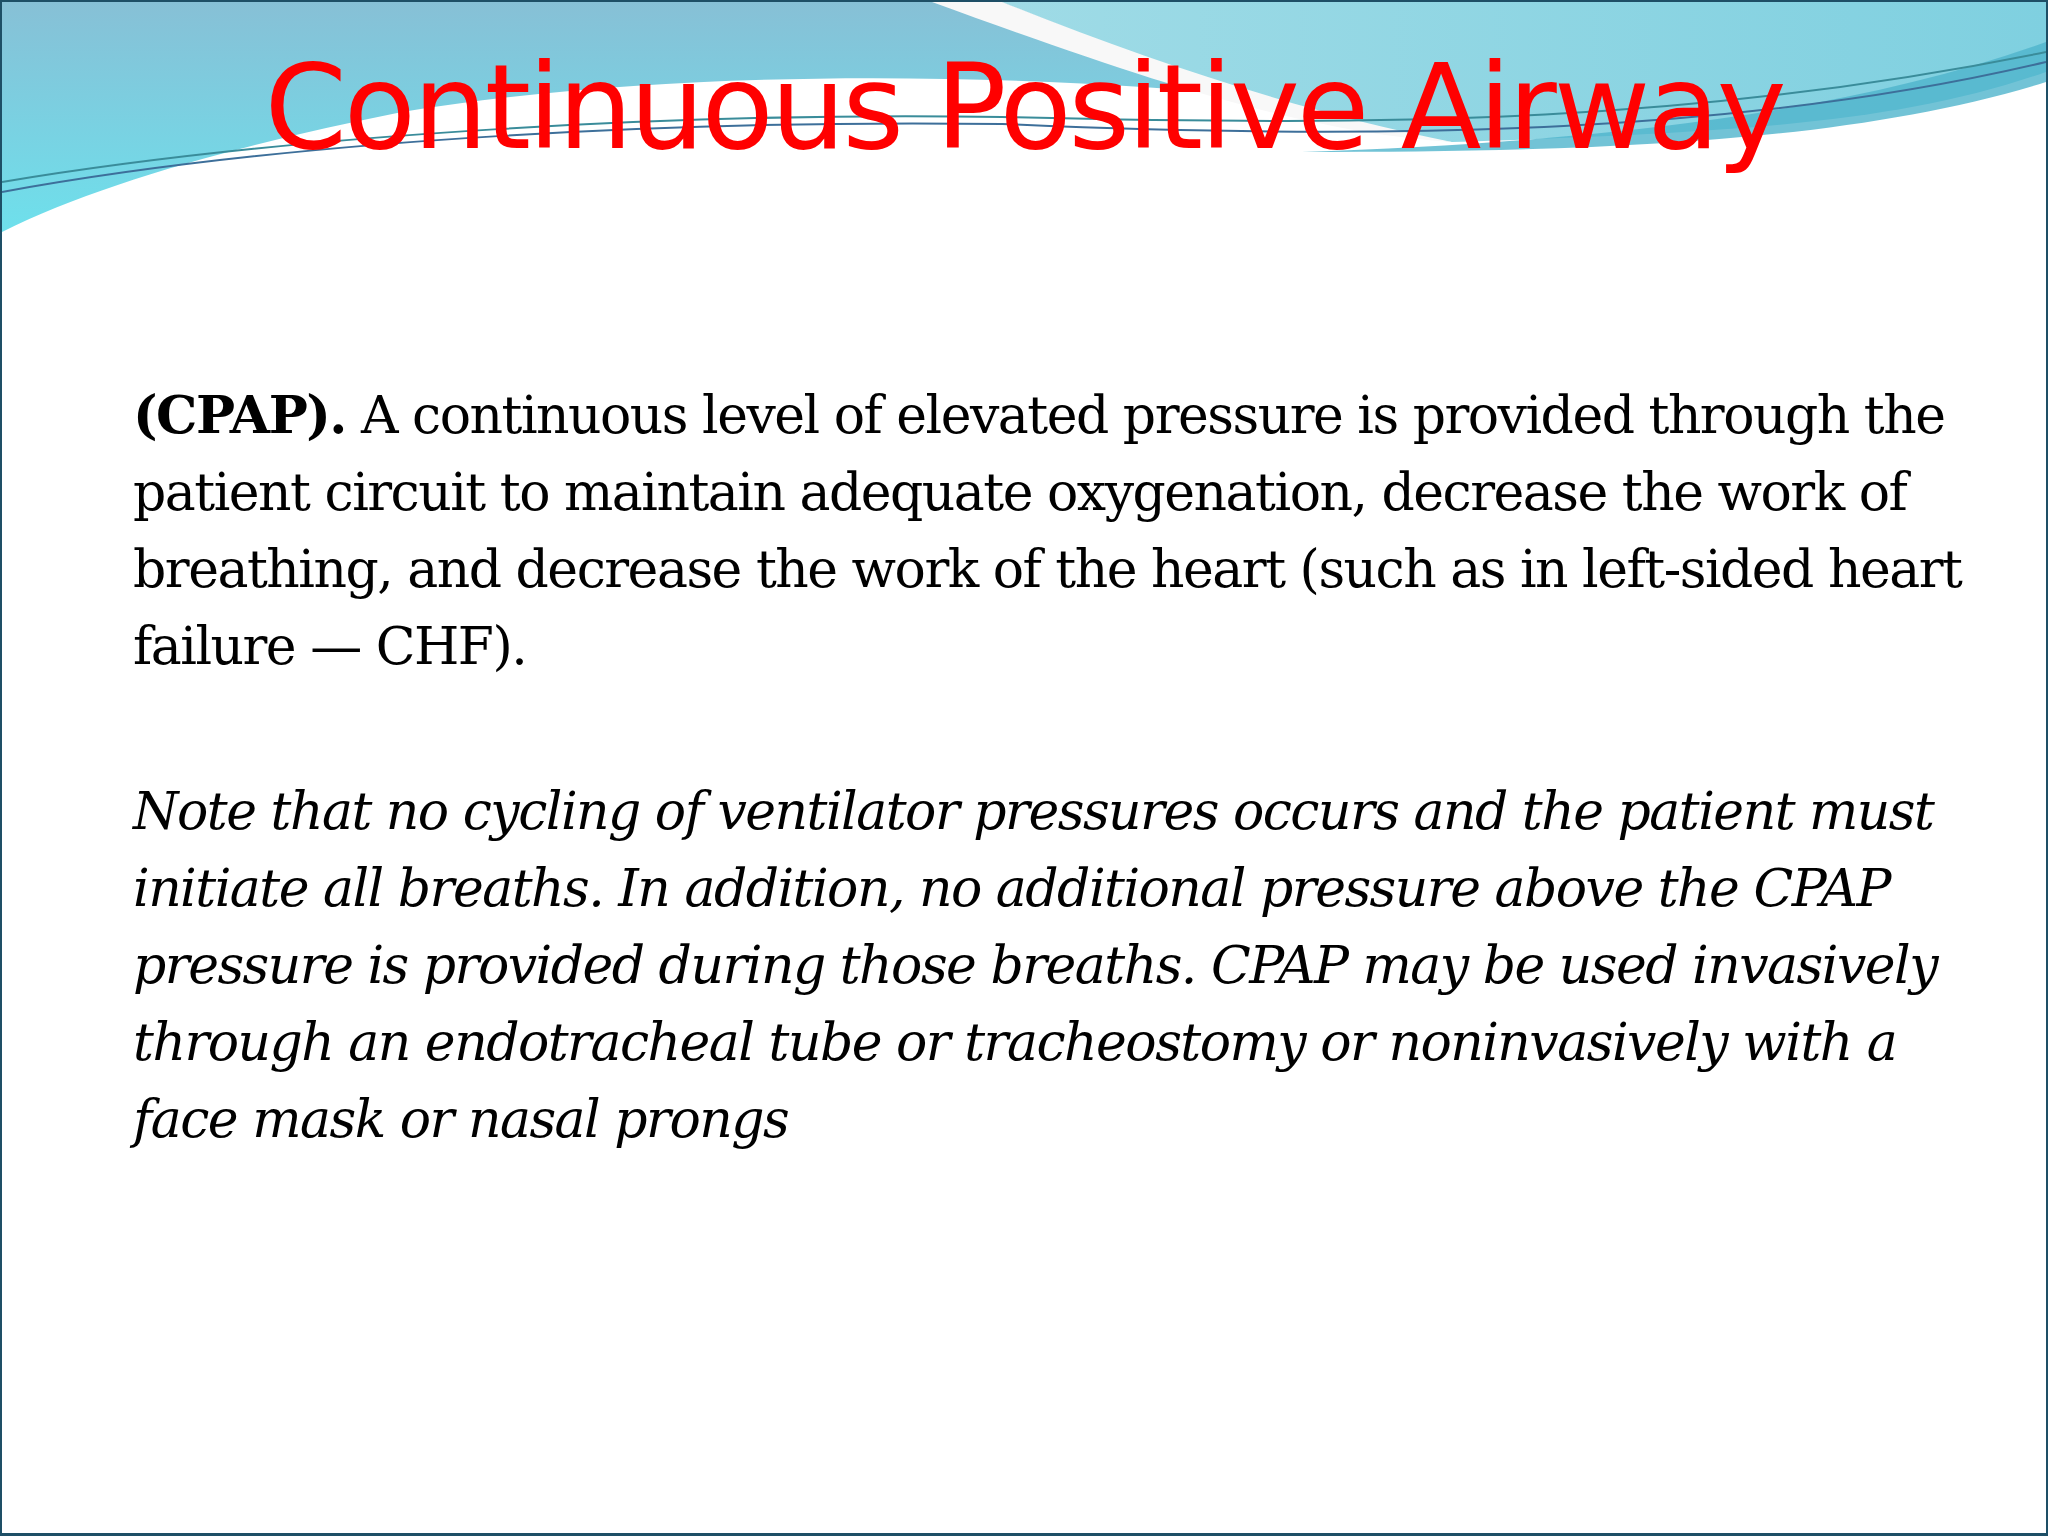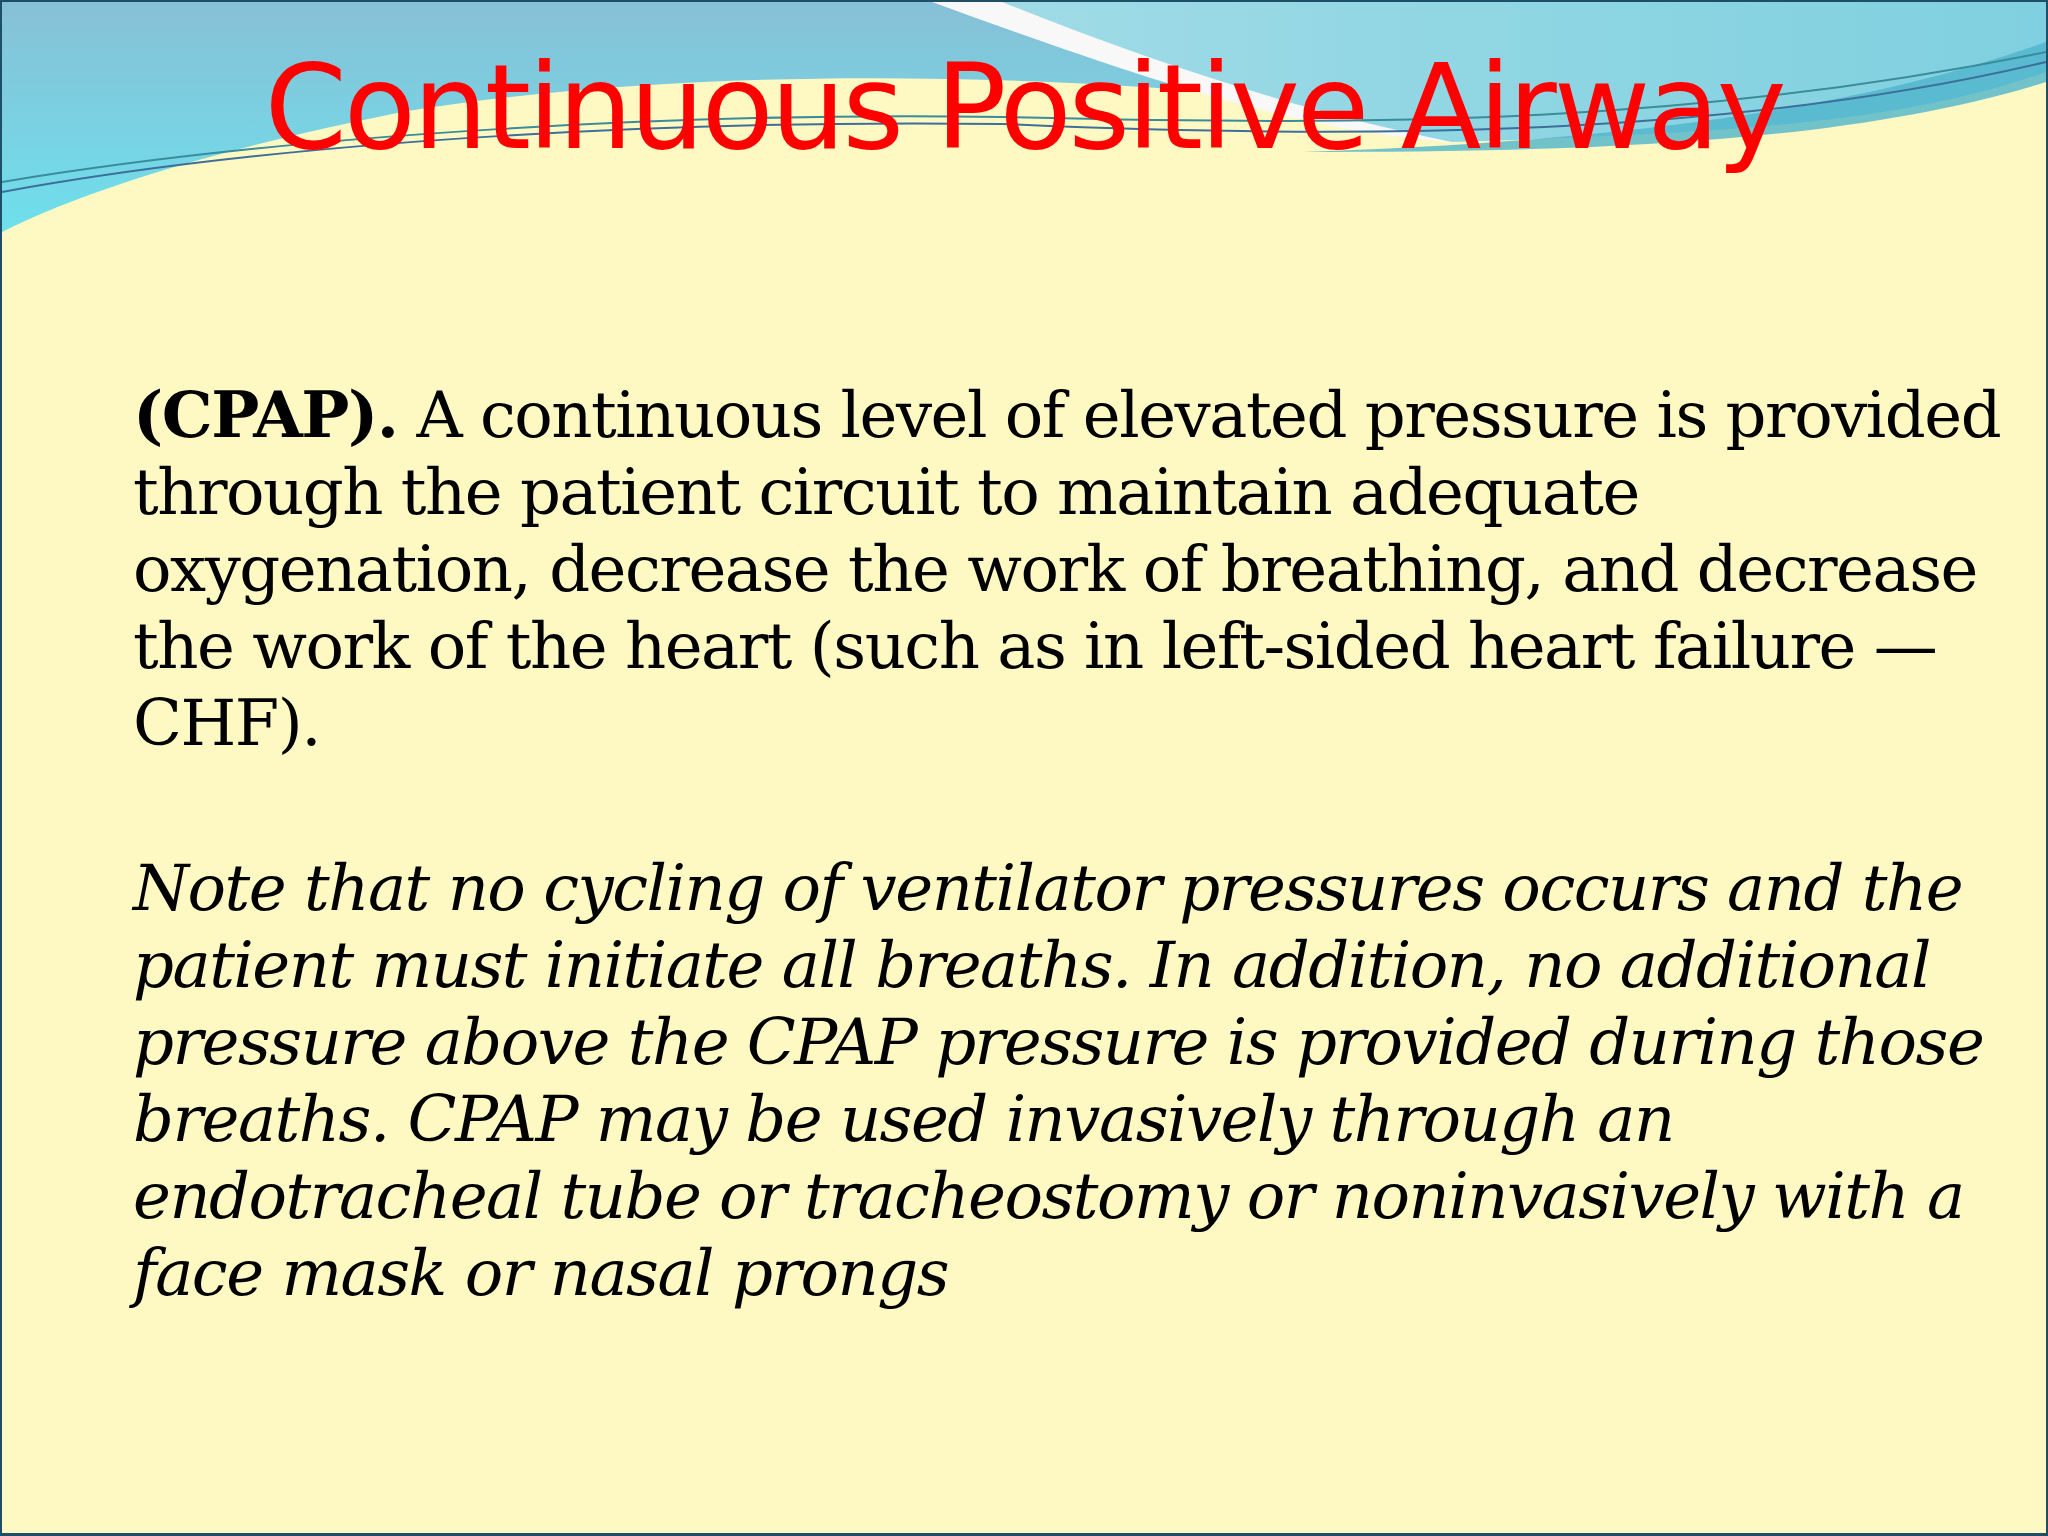--- a/index.html
+++ b/index.html
@@ -9,21 +9,21 @@
       height: 1536px;
       overflow: hidden;
       background: #1e4f66;
     }
     .slide {
       position: absolute;
       left: 2px;
       top: 2px;
       width: 2044px;
       height: 1531px;
-      background: #fef9c3;
+      background: #ffffff;
       overflow: hidden;
     }
     .wave {
       position: absolute;
       left: 0;
       top: 0;
       width: 2044px;
       height: 300px;
     }
     .title {
@@ -40,21 +40,21 @@
       margin: 0;
       font-weight: normal;
     }
     .title span { display: block; }
     .body {
       position: absolute;
       left: 131px;
       top: 374px;
       width: 1880px;
       font-family: "DejaVu Serif", serif;
-      font-size: 64px;
+      font-size: 52px;
       line-height: 77px;
       color: #000000;
       letter-spacing: -1.5px;
     }
     .para { margin: 0; }
     .para + .para { margin-top: 88px; font-style: italic; }
     .bold { font-weight: bold; }
   </style>
 </head>
 <body>

